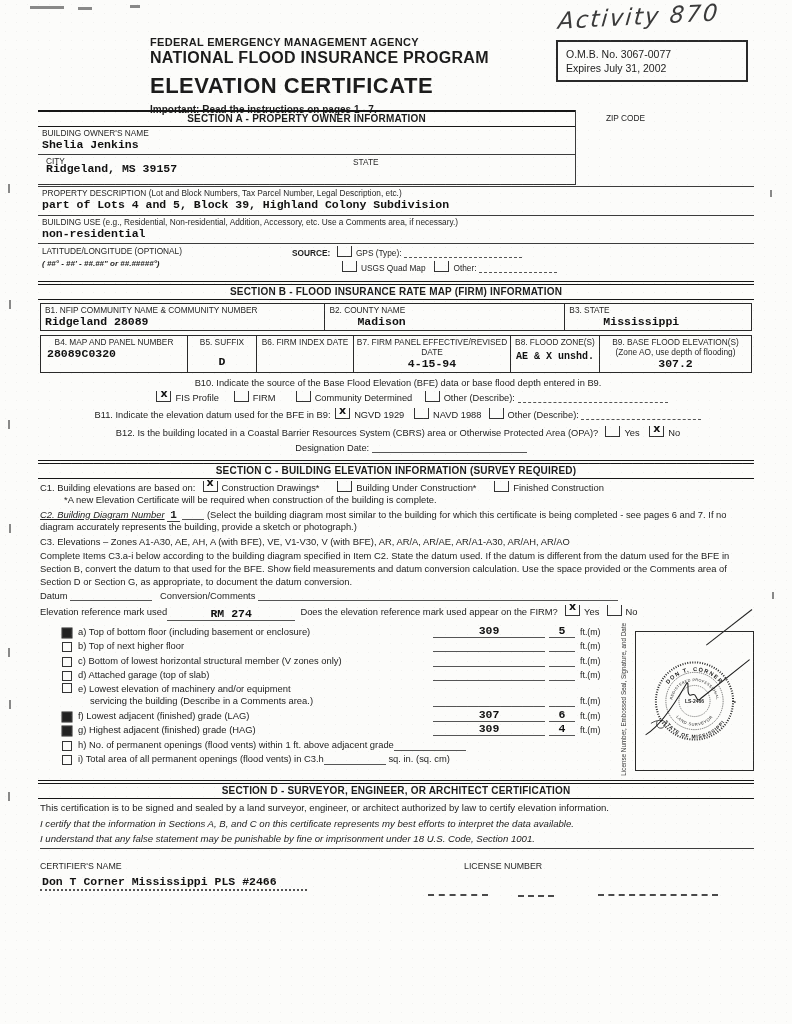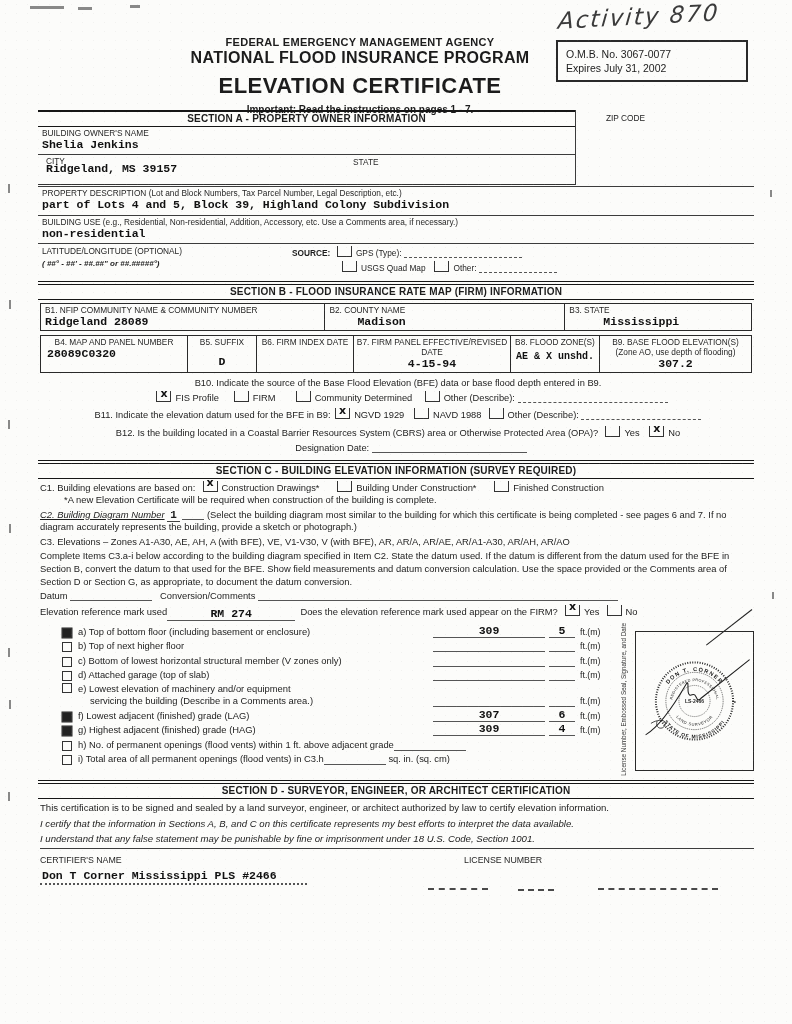--- a/index.html
+++ b/index.html
@@ -2,21 +2,21 @@
 <html><head>
 <meta charset="utf-8">
 <style>
   html,body{margin:0;padding:0;background:#e8e8e6;}
   .page{position:relative;width:792px;height:1024px;margin:0 auto;background:#fcfcfa;
         font-family:"Liberation Sans",sans-serif;color:#1c1c1c;overflow:hidden;}
   .page::after{content:"";position:absolute;inset:0;pointer-events:none;
         background-image:radial-gradient(#9a9a96 .4px,transparent .5px);background-size:11px 9px;opacity:.10;}
 
   
-  .hdr{position:absolute;top:36px;left:150px;width:420px;text-align:center;}
+  .hdr{position:absolute;top:36px;left:150px;width:420px;}
   .hdr .l1{font-size:11px;font-weight:bold;letter-spacing:.3px;}
   .hdr .l2{font-size:16px;font-weight:bold;letter-spacing:.3px;margin-top:1px;}
   .hdr .title{font-size:22px;font-weight:bold;letter-spacing:.5px;margin-top:6px;}
   .hdr .instr{font-size:10px;font-weight:bold;margin-top:5px;}
   .omb{position:absolute;top:40px;left:556px;width:172px;border:2px solid #2a2a2a;padding:5px 8px;font-size:10.5px;line-height:14px;}
   .handwriting{position:absolute;top:2px;left:558px;width:220px;font-family:"DejaVu Sans",sans-serif;
         font-style:italic;font-size:23px;color:#3b3b3b;transform:rotate(-3deg) skewX(-8deg);letter-spacing:2px;}
 
   
   .form{position:absolute;top:110px;left:38px;width:716px;}
@@ -80,21 +80,21 @@
   .c3row .vunit{width:36px;padding-left:5px;font-size:8.8px;}
   .c3-right{width:208px;position:relative;display:flex;margin-left:4px;}
   .vcap{width:15px;writing-mode:vertical-rl;transform:rotate(180deg);font-size:6.3px;line-height:7px;color:#333;text-align:center;}
   .stampbox{flex:1;border:1.6px solid #2a2a2a;height:138px;margin-top:8px;position:relative;}
   .diag{position:absolute;top:-14px;right:2px;width:58px;border-top:1.7px solid #222;
         transform:rotate(-38deg);transform-origin:right center;}
 
   
   .dline{font-size:9.6px;line-height:13.5px;margin:2px 0 0 2px;}
   .ital{font-style:italic;}
-  .dgrid{display:flex;margin-top:5px;border-top:1.2px solid #3c3c3c;}
+  .dgrid{display:flex;margin-top:11px;border-top:1.2px solid #3c3c3c;}
   .dgrid .dcol1{flex:1;padding:1px 0 0 2px;}
   .dgrid .dcol2{width:290px;padding:1px 0 0 2px;}
   .certname{display:inline-block;border-bottom:2px dotted #555;padding:2px 30px 1px 2px;margin-top:1px;}
   .smudges{margin-top:3px;height:4px;position:relative;}
   .smudges i{position:absolute;border-top:2px dashed #4a4a4a;height:0;}
 
   
   .art{position:absolute;background:#4c4c4c;opacity:.65;}
 </style>
 </head>

